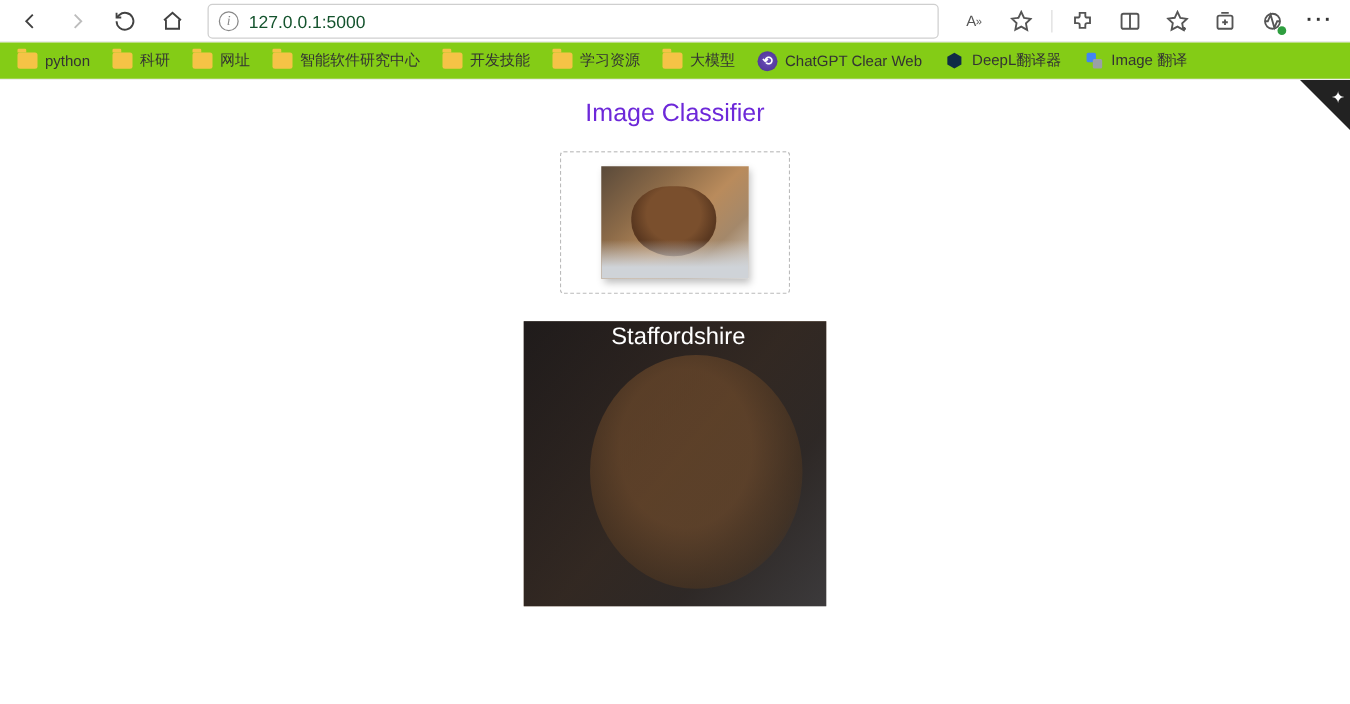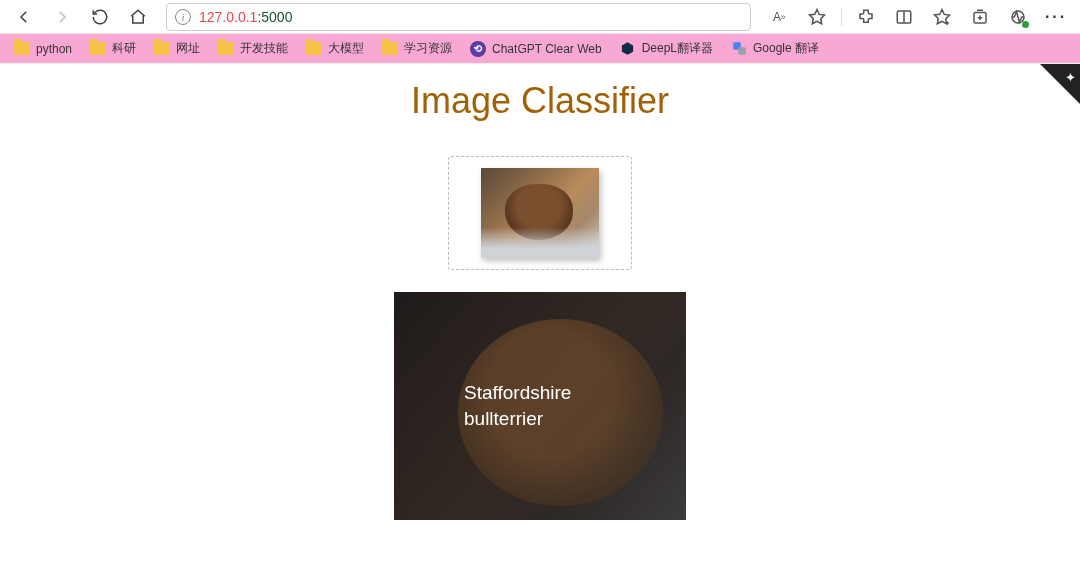--- a/index.html
+++ b/index.html
@@ -44,21 +44,21 @@
     }
     .url-info-icon {
       width: 16px; height: 16px;
       border: 1px solid #888;
       border-radius: 50%;
       display: flex; align-items: center; justify-content: center;
       font-size: 11px; color: #888;
       font-style: italic;
       font-family: Georgia, serif;
     }
-    .url-text { color: #ef4444; }
+    .url-text { color: #14532d; }
     .url-port { color: #14532d; }
     .toolbar-right { display: flex; align-items: center; gap: 6px; }
     .tool-icon {
       width: 32px; height: 32px;
       display: flex; align-items: center; justify-content: center;
       color: #555;
     }
     .tool-icon.small-text { font-size: 12px; letter-spacing: -0.5px; }
     .tool-sep { width: 1px; height: 18px; background: #ddd; margin: 0 2px; }
     .green-dot {
@@ -73,21 +73,21 @@
       border-radius: 50%;
     }
     
     .bookmarks-bar {
       height: 30px;
       display: flex;
       padding: 0 6px;
       gap: 2px;
       font-size: 12px;
       border-bottom: 1px solid #eee;
-      background: #f9a8d4;
+      background: #84cc16;
     }
     .bookmark {
       display: flex;
       align-items: center;
       gap: 6px;
       padding: 4px 8px;
       color: #333;
       border-radius: 4px;
     }
     .folder-icon {
@@ -137,24 +137,24 @@
     }
     
     .page {
       position: relative;
       display: flex;
       flex-direction: column;
       align-items: center;
       padding-top: 16px;
     }
     .page-title {
-      font-size: 36px;
+      font-size: 20px;
       font-weight: 400;
-      color: #a16207;
-      margin-bottom: 34px;
+      color: #6d28d9;
+      margin-bottom: 18px;
     }
     .dropzone {
       width: 184px;
       height: 114px;
       border: 1px dashed #bbb;
       border-radius: 3px;
       display: flex;
       align-items: center;
       justify-content: center;
       margin-bottom: 22px;
@@ -185,27 +185,27 @@
     .btn-row { display: flex; gap: 6px; margin-bottom: 20px; }
     .btn {
       background: #2f71d8;
       color: #fff;
       border: none;
       padding: 8px 18px;
       font-size: 14px;
       cursor: pointer;
     }
     .result-card {
-      width: 292px;
+      width: 242px;
       height: 228px;
       background:
         linear-gradient(rgba(15,15,20,0.72), rgba(15,15,20,0.72)),
         linear-gradient(130deg,#4a3b2d 0%, #6b513a 25%, #8e6a47 50%, #7e6a55 72%, #b0aaa2 100%);
       display: flex;
-      align-items: center;
+      align-items: flex-start;
       padding-left: 70px;
       color: #fff;
       font-size: 19px;
       line-height: 1.35;
       position: relative;
       overflow: hidden;
     }
     .result-card::before{
       content:'';
       position:absolute;
@@ -298,63 +298,66 @@
     <div class="bookmark">
       <span class="folder-icon"></span>
       <span>科研</span>
     </div>
     <div class="bookmark">
       <span class="folder-icon"></span>
       <span>网址</span>
     </div>
     <div class="bookmark">
       <span class="folder-icon"></span>
+      <span>智能软件研究中心</span>
+    </div>
+    <div class="bookmark">
+      <span class="folder-icon"></span>
       <span>开发技能</span>
     </div>
     <div class="bookmark">
       <span class="folder-icon"></span>
+      <span>学习资源</span>
+    </div>
+    <div class="bookmark">
+      <span class="folder-icon"></span>
       <span>大模型</span>
-    </div>
-    <div class="bookmark">
-      <span class="folder-icon"></span>
-      <span>学习资源</span>
     </div>
     <div class="bookmark">
       <span class="favicon-chatgpt">⟲</span>
       <span>ChatGPT Clear Web</span>
     </div>
     <div class="bookmark">
       <span class="favicon-deepl">
         <svg width="15" height="15" viewBox="0 0 24 24">
           <path fill="#0f2b46" d="M12 2l9 5v10l-9 5-9-5V7z"></path>
         </svg>
       </span>
       <span>DeepL翻译器</span>
     </div>
     <div class="bookmark">
       <span class="favicon-google">
         <svg width="15" height="15" viewBox="0 0 24 24">
           <rect x="2" y="2" width="12" height="12" rx="2" fill="#4285f4"></rect>
           <rect x="10" y="10" width="12" height="12" rx="2" fill="#9aa0a6"></rect>
         </svg>
       </span>
-      <span>Google 翻译</span>
+      <span>Image 翻译</span>
     </div>
   </div>
 
 <div class="corner-fold"></div>
 <div class="corner-fold-icon">✦</div>
 
 <div class="page">
   <h1 class="page-title">Image Classifier</h1>
 
   <div class="dropzone">
     <div class="thumb"></div>
   </div>
 
 
   <div class="result-card">
     <div class="result-text">
       <div>Staffordshire</div>
-      <div>bullterrier</div>
     </div>
   </div>
 </div>
 
 </body></html>

